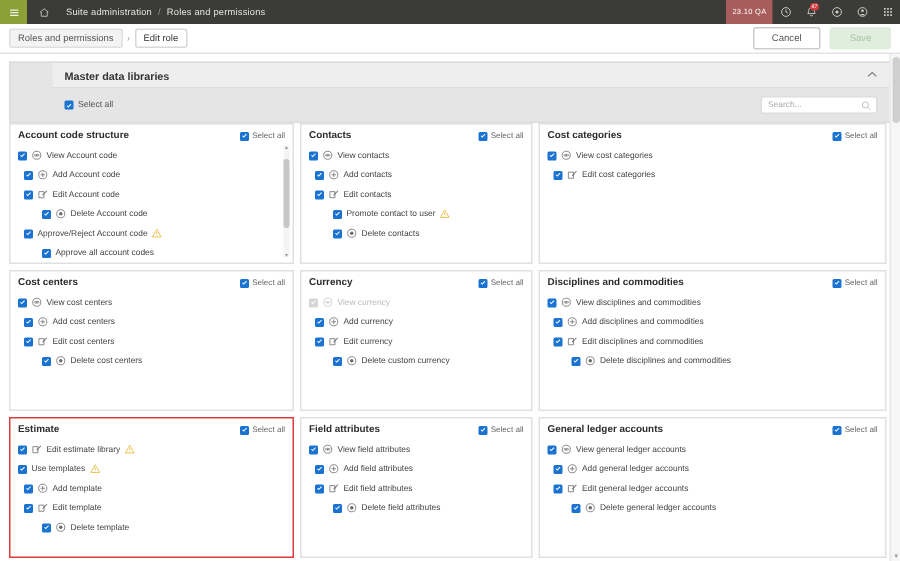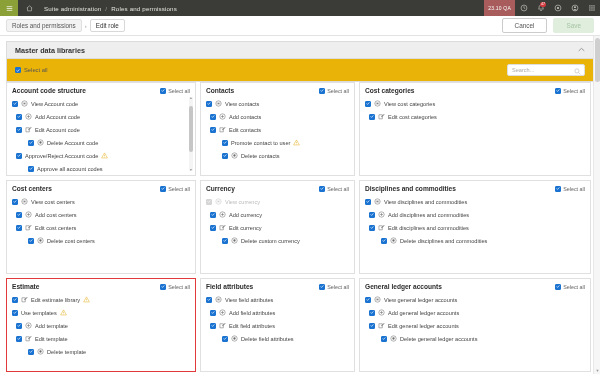--- a/index.html
+++ b/index.html
@@ -67,21 +67,21 @@
     font-size: 6.4px; padding: 3px 12px; border-radius: 2px;
     border: 1px solid #ccc; background: #fff; color: #555; cursor: pointer;
   }
   .btn-save {
     background: #dfeedd; border-color: #dfeedd; color: #a8c4a4; cursor: default;
   }
 
   
   .panel-wrap { padding: 5px 6px 0 6px; }
   .panel {
-    border: 1px solid #dcdcdc; background: #eab308;
+    border: 1px solid #dcdcdc; background: #e5e5e5; padding-left: 28px;
   }
   .panel-head {
     background: #eeeeee; height: 17px; display: flex; align-items: center;
     padding: 0 8px; border-bottom: 1px solid #dcdcdc;
   }
   .panel-title { font-size: 7.2px; font-weight: bold; color: #333; }
   .panel-chevron { margin-left: auto; color: #777; font-size: 6px; }
 
   .panel-toolbar {
     height: 22px; display: flex; align-items: center; padding: 0 8px;

